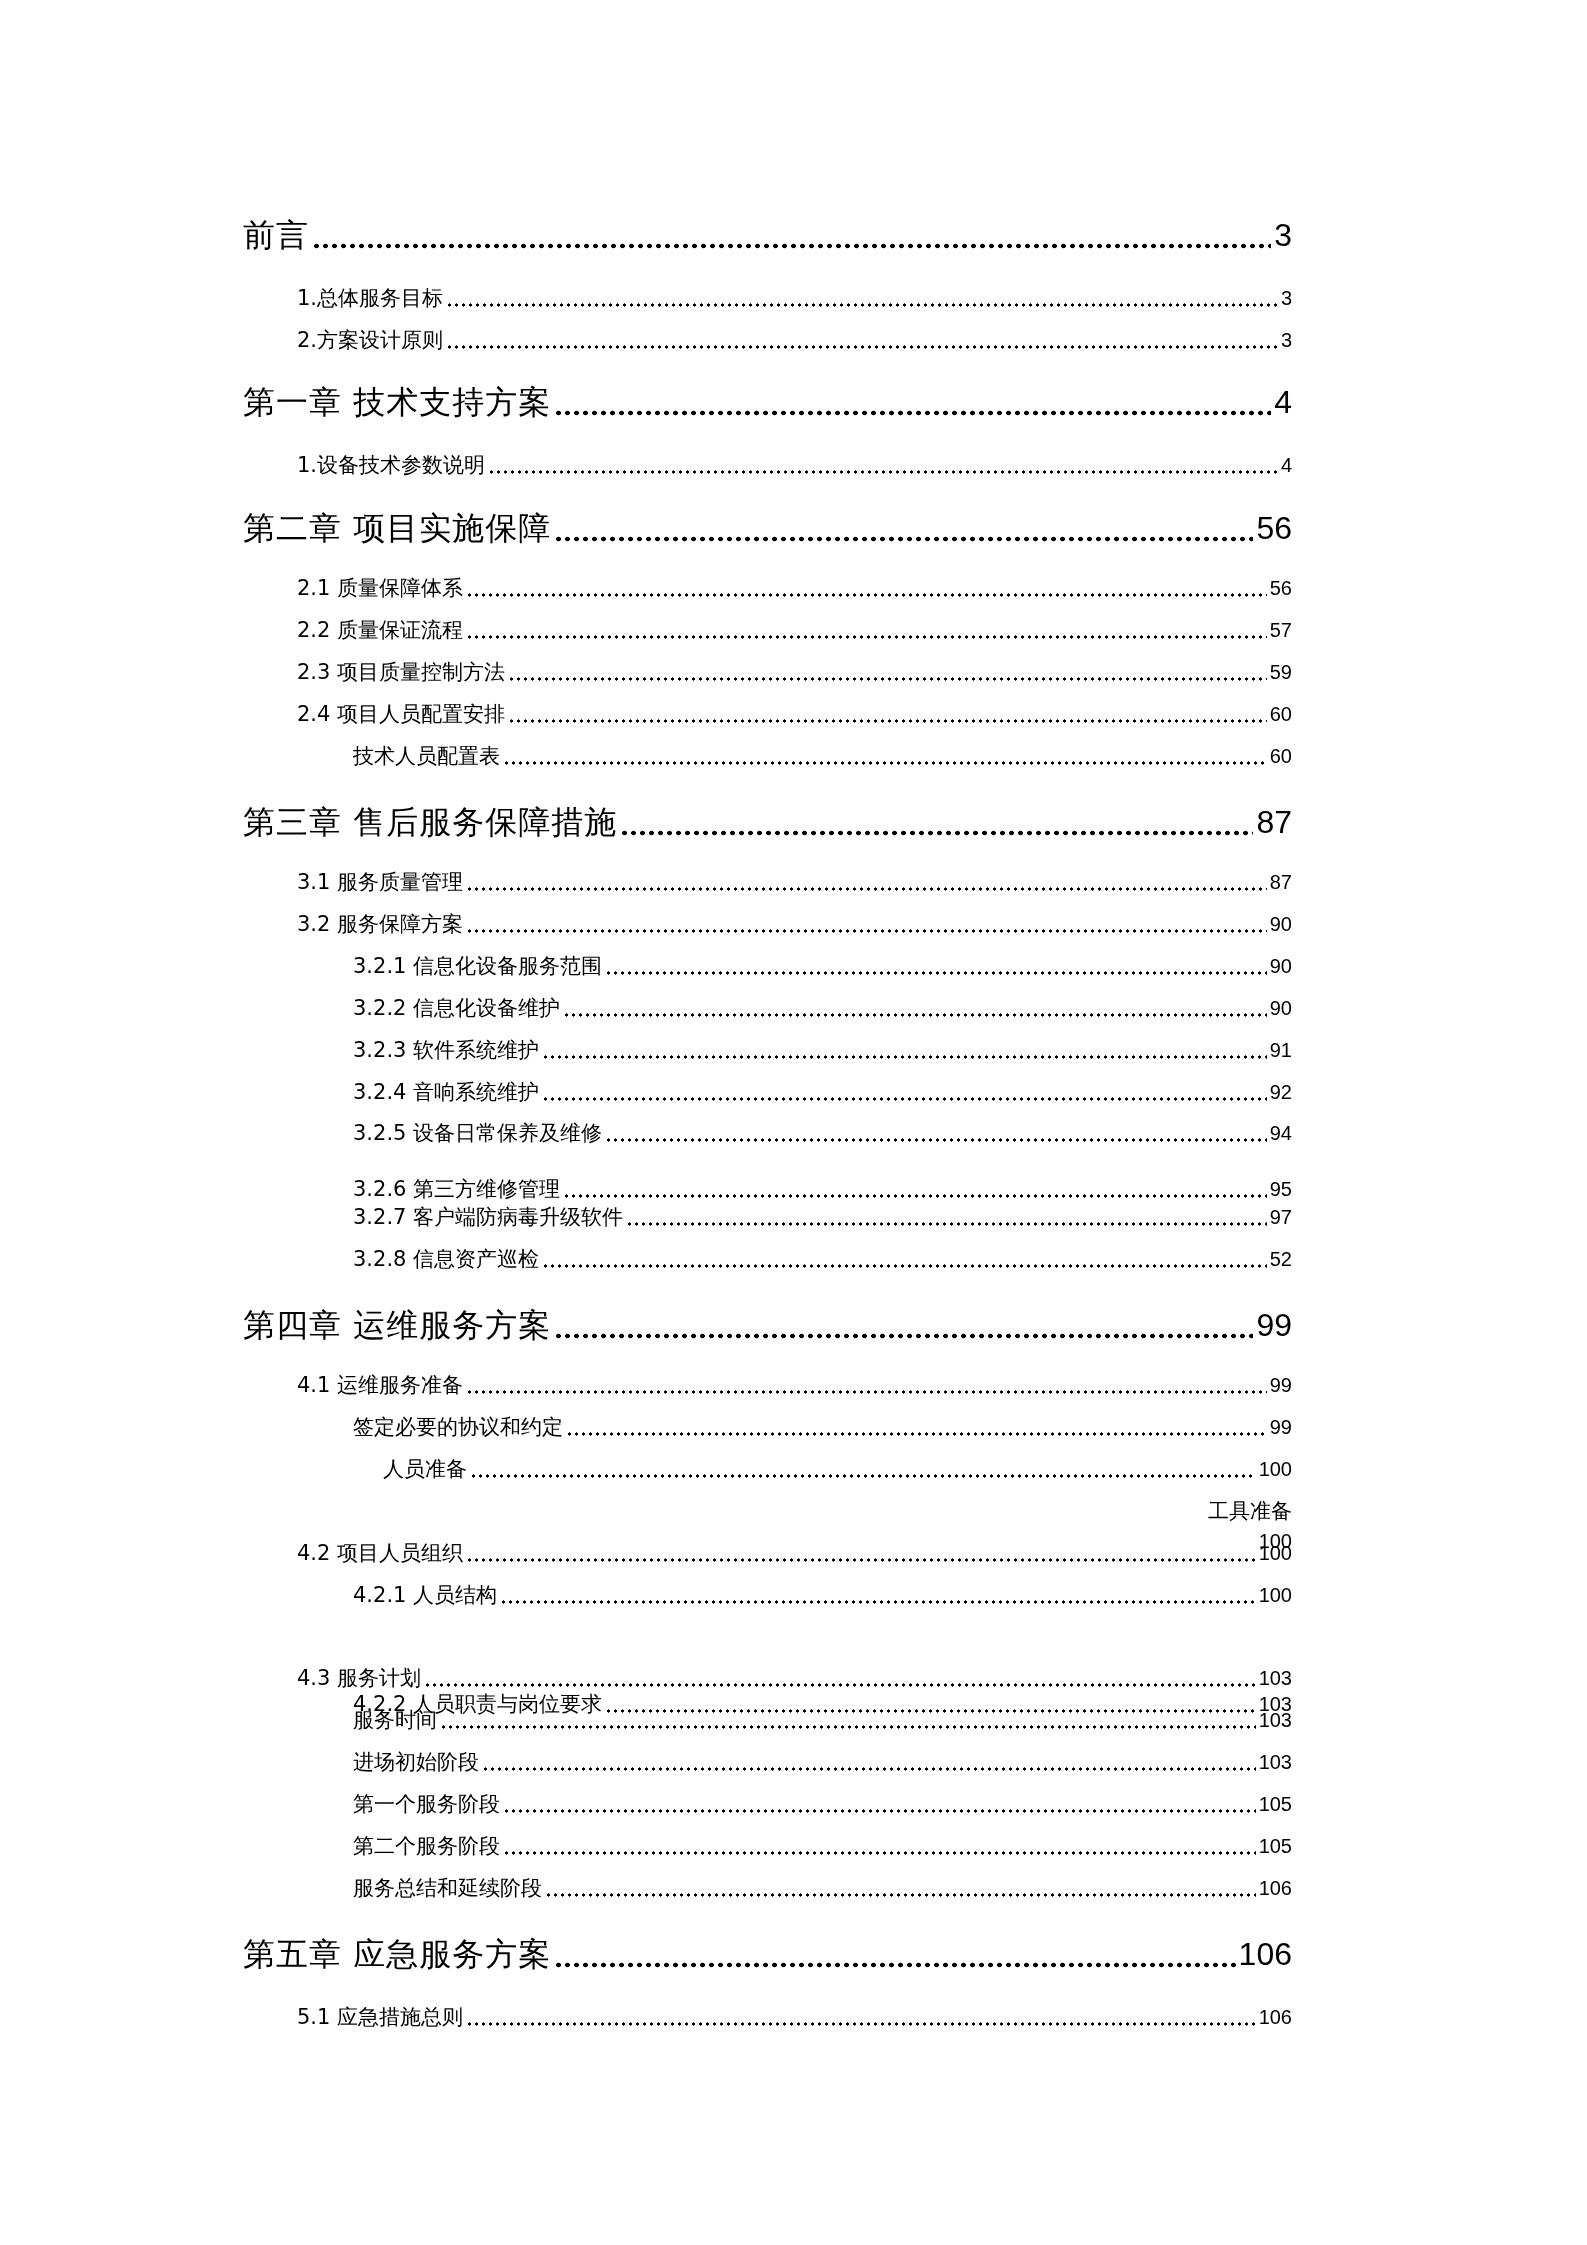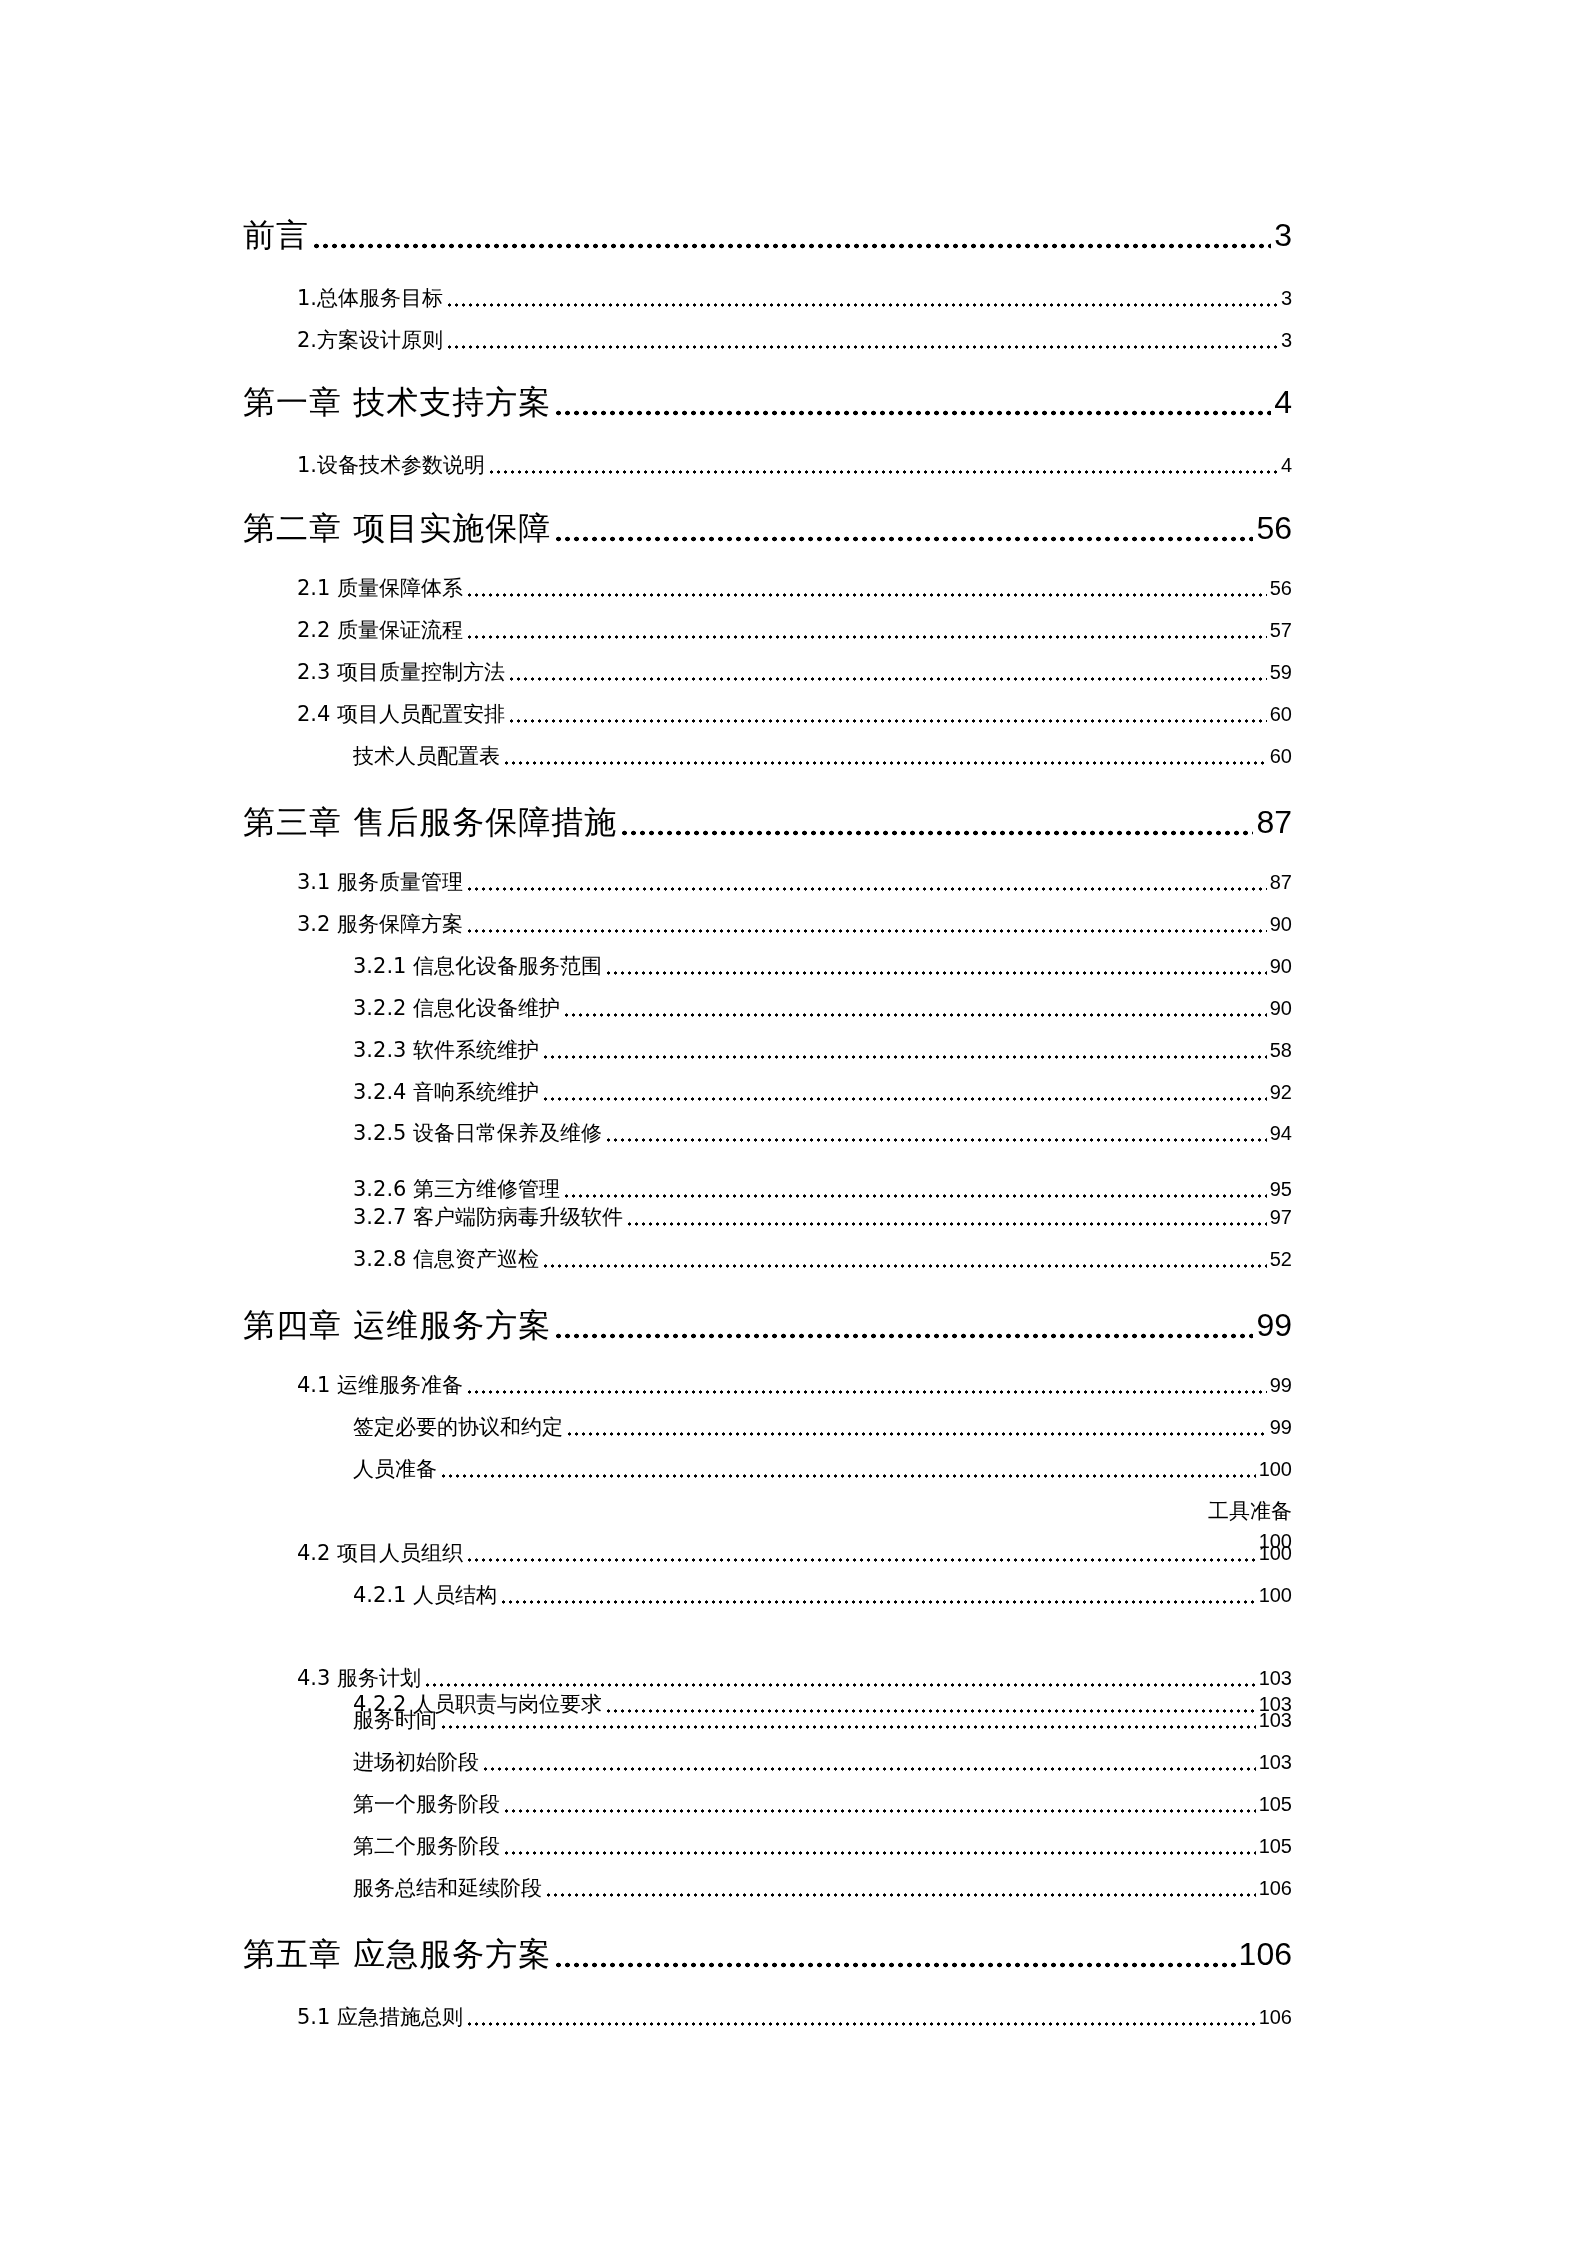--- a/index.html
+++ b/index.html
@@ -110,21 +110,21 @@
     <span class="page">90</span>
   </div>
     <div class="row lvl3" style="top: 993px;">
     <span class="title">3.2.2 信息化设备维护</span>
     <span class="leader"></span>
     <span class="page">90</span>
   </div>
     <div class="row lvl3" style="top: 1035px;">
     <span class="title">3.2.3 软件系统维护</span>
     <span class="leader"></span>
-    <span class="page">58</span>
+    <span class="page">91</span>
   </div>
     <div class="row lvl3" style="top: 1077px;">
     <span class="title">3.2.4  音响系统维护</span>
     <span class="leader"></span>
     <span class="page">92</span>
   </div>
     <div class="row lvl3" style="top: 1118px;">
     <span class="title">3.2.5 设备日常保养及维修</span>
     <span class="leader"></span>
     <span class="page">94</span>
@@ -152,21 +152,21 @@
     <div class="row lvl2" style="top: 1370px;">
     <span class="title">4.1 运维服务准备</span>
     <span class="leader"></span>
     <span class="page">99</span>
   </div>
     <div class="row lvl3" style="top: 1412px;">
     <span class="title">签定必要的协议和约定</span>
     <span class="leader"></span>
     <span class="page">99</span>
   </div>
-    <div class="row lvl3" style="top: 1454px;">
+    <div class="row lvl3" style="top: 1454px; margin-left: 30px;">
     <span class="title">人员准备</span>
     <span class="leader"></span>
     <span class="page">100</span>
   </div>
     <div class="row lvl3" style="top: 1496px; flex-direction: column;">
     <span class="title">工具准备</span>
     <span class="leader"></span>
     <span class="page">100</span>
   </div>
     <div class="row lvl2" style="top: 1538px;">

